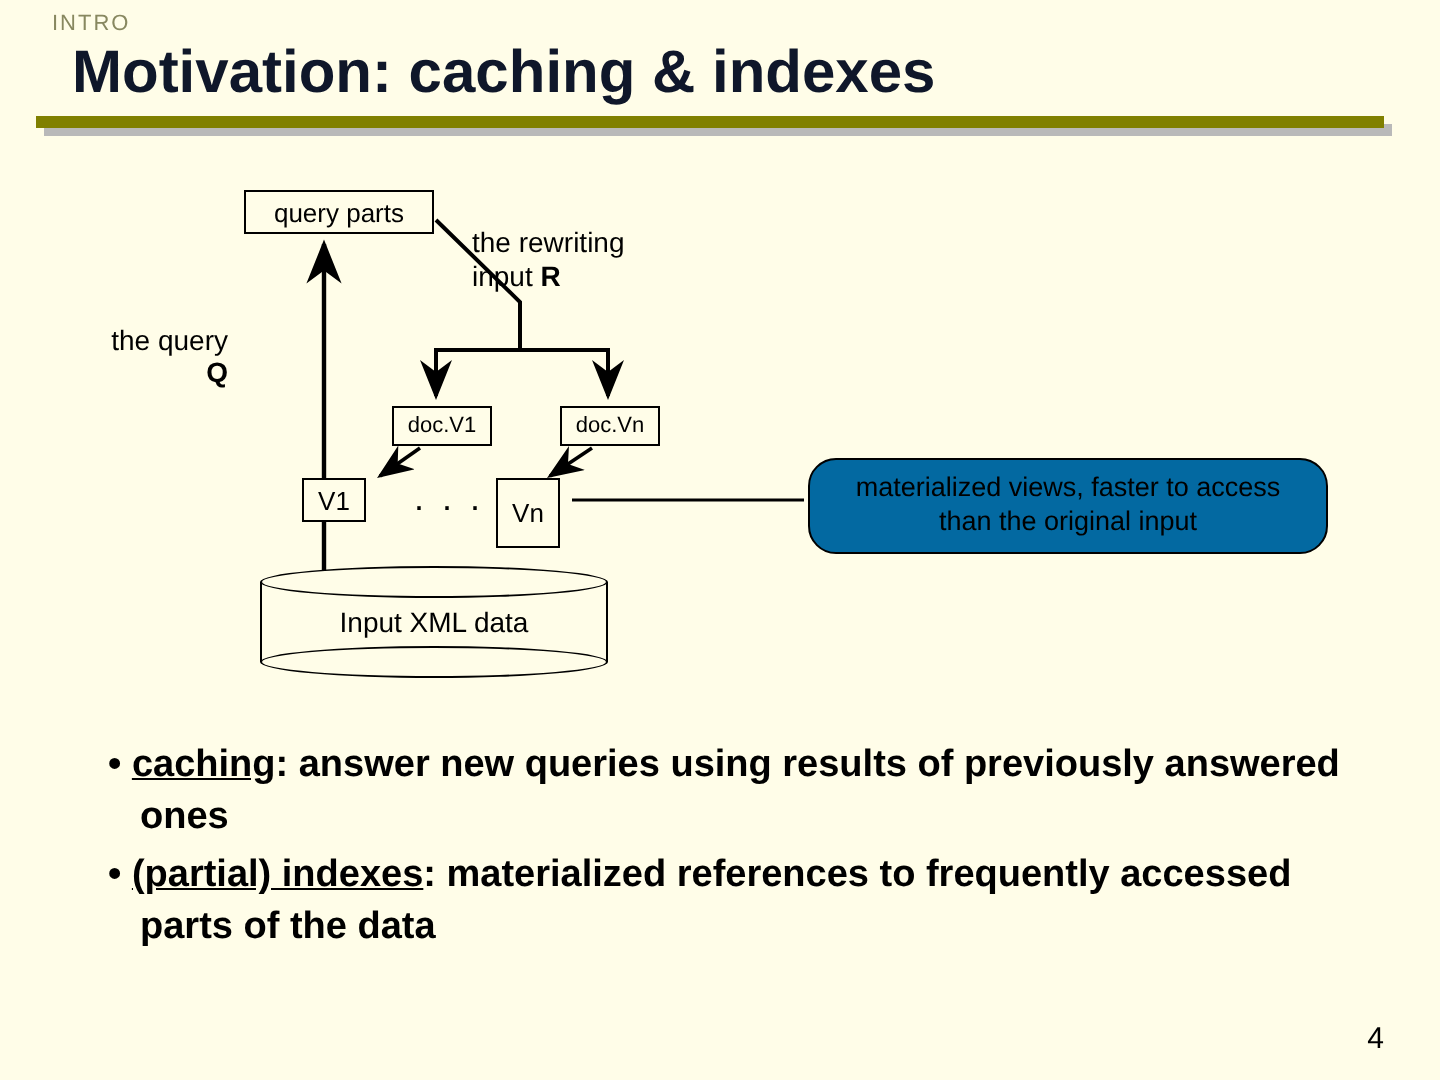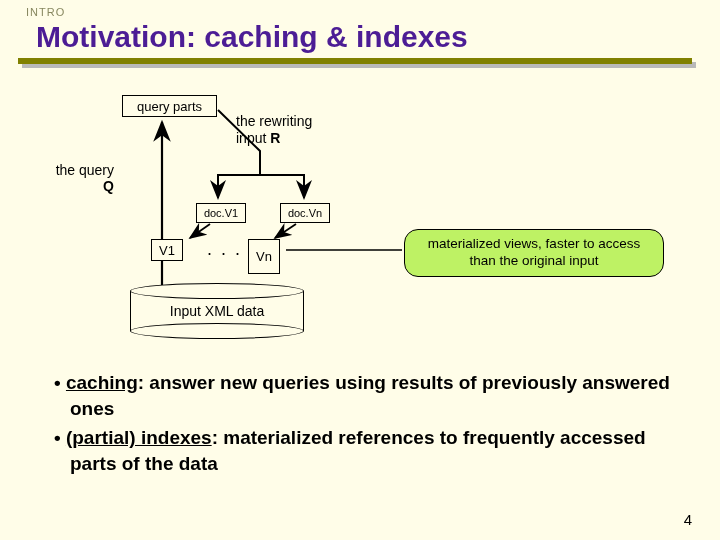--- a/index.html
+++ b/index.html
@@ -18,21 +18,21 @@
     font-size: 11px;
     letter-spacing: 1px;
     color: #888860;
   }
   .title {
     position: absolute;
     top: 20px;
     left: 36px;
     font-size: 30px;
     font-weight: bold;
-    color: #4c1d95;
+    color: #0f172a;
   }
   .rule-shadow {
     position: absolute;
     top: 62px;
     left: 22px;
     width: 674px;
     height: 6px;
     background: #b9b9b9;
   }
   .rule {
@@ -80,21 +80,21 @@
   }
   .callout {
     position: absolute;
     top: 134px; left: 404px;
     width: 260px;
     border: 1.5px solid #000;
     border-radius: 14px;
     padding: 6px 10px;
     font-size: 13.5px;
     text-align: center;
-    background: #bef264;
+    background: #0369a1;
     line-height: 1.25;
   }
   .cylinder {
     position: absolute;
     top: 188px; left: 130px;
     width: 174px; height: 56px;
   }
   .cyl-body {
     position: absolute;
     top: 8px; left: 0;

